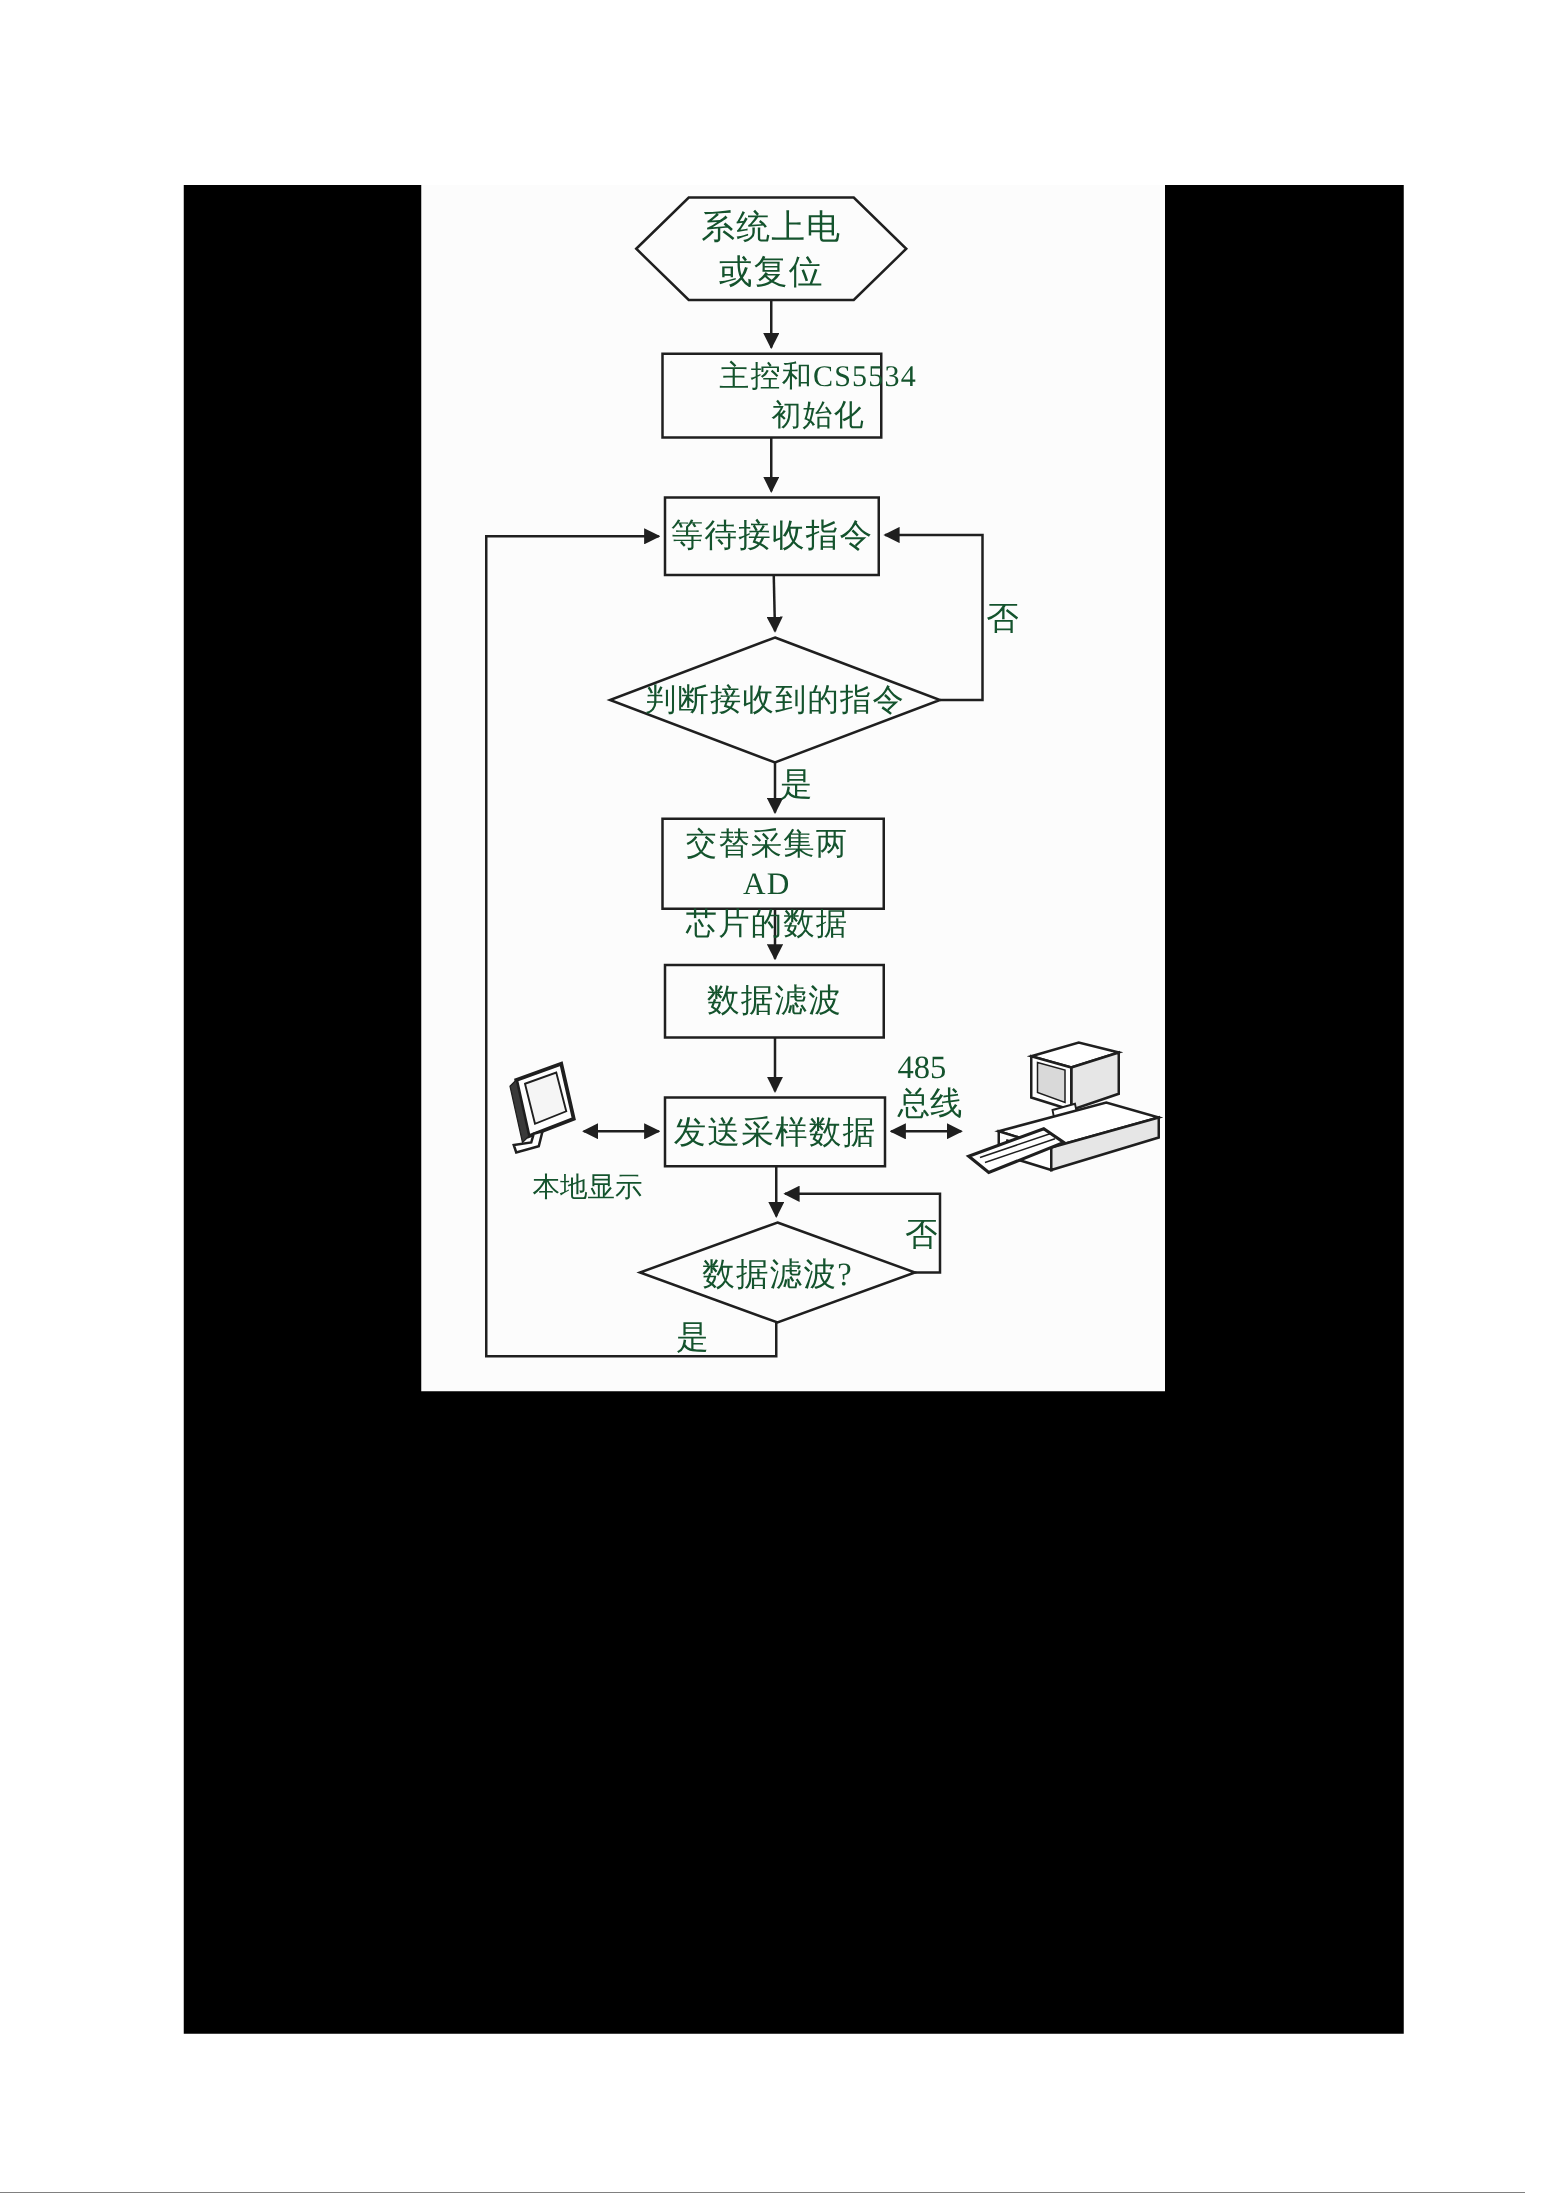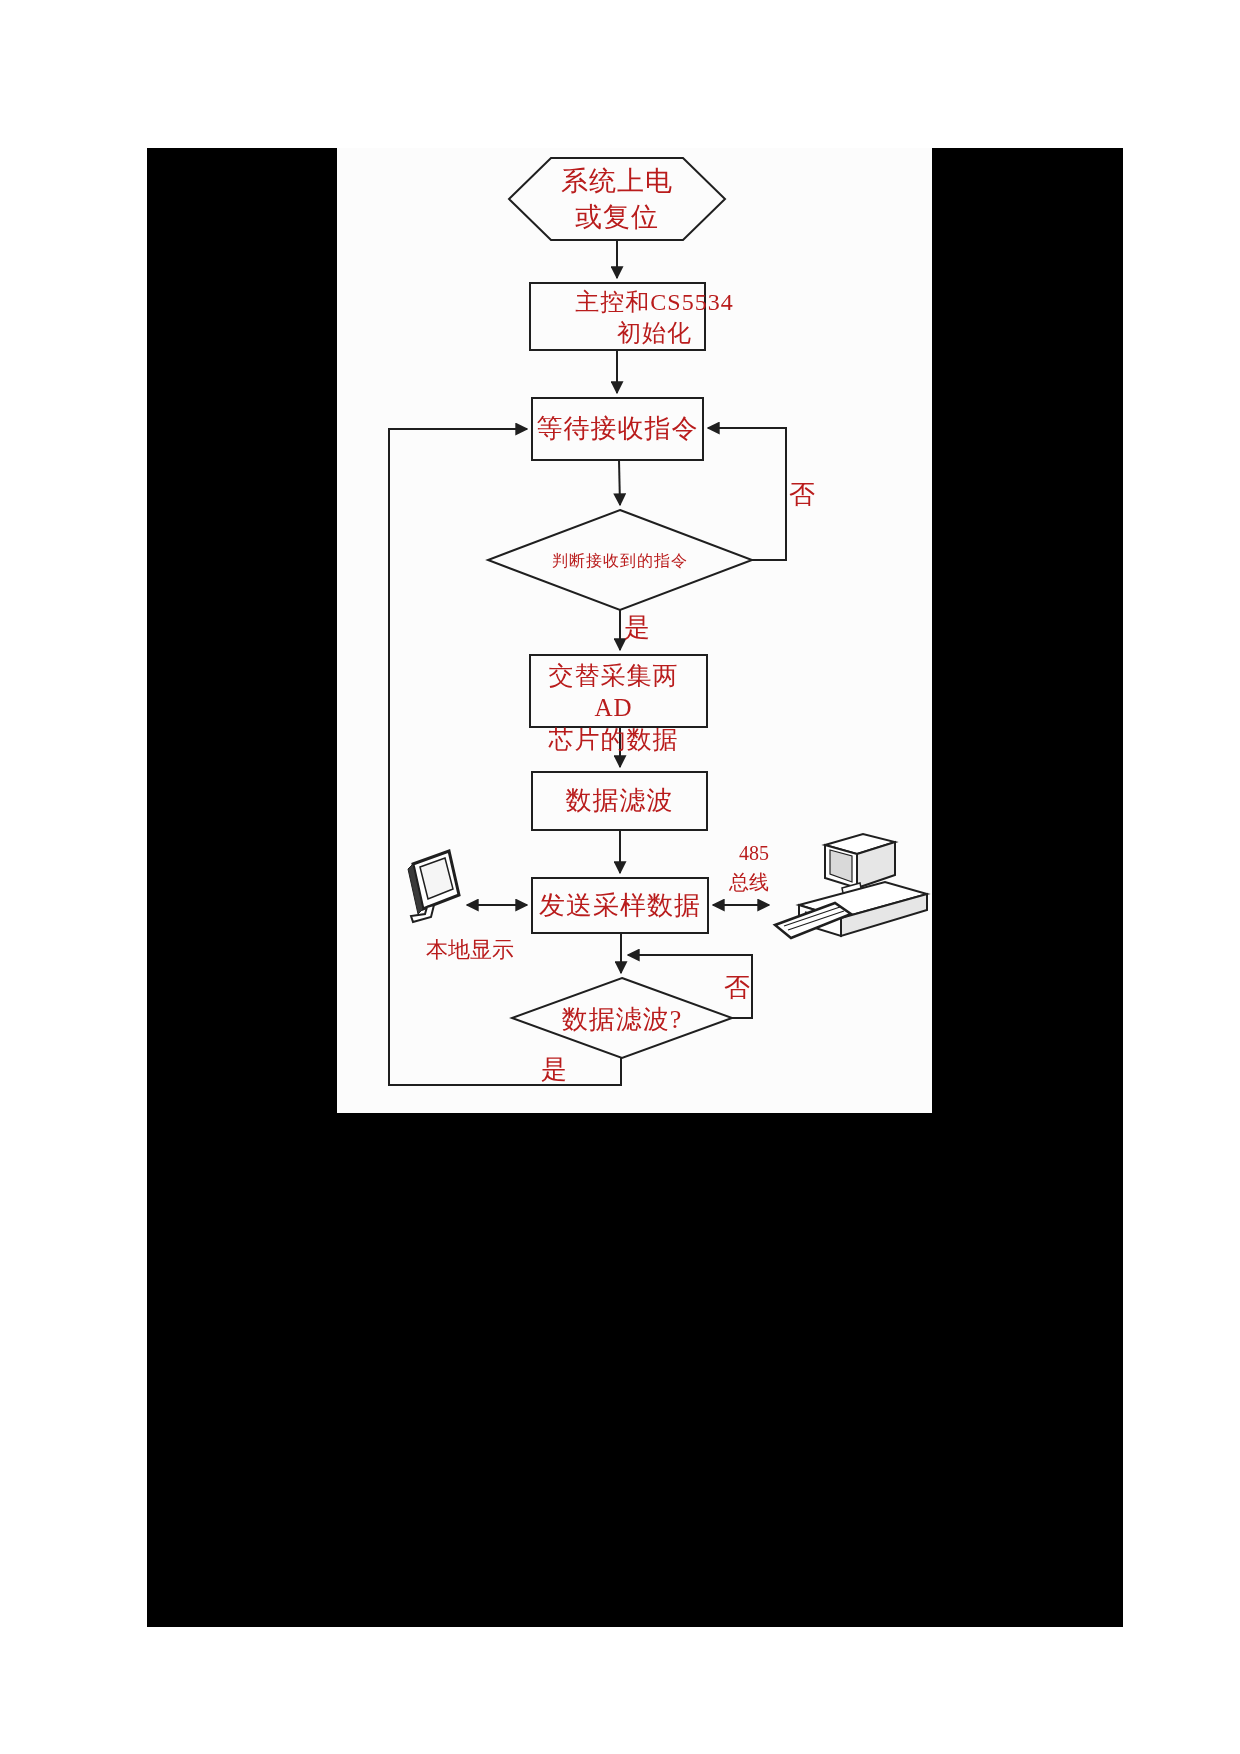--- a/index.html
+++ b/index.html
@@ -4,21 +4,21 @@
 <style>
   html,body{margin:0;padding:0;}
   body{
     width:1240px;height:1754px;background:#ffffff;position:relative;
     font-family:"Liberation Serif","DejaVu Serif",serif;
   }
   .frame{position:absolute;left:147px;top:148px;width:976px;height:1479px;background:#000000;}
   .panel{position:absolute;left:190px;top:0;width:595px;height:965px;background:#fcfcfc;overflow:hidden;}
   .panel svg{position:absolute;left:0;top:0;}
   .lbl{
-    position:absolute;color:#b91c1c;font-size:26px;line-height:32px;
+    position:absolute;color:#14532d;font-size:26px;line-height:32px;
     white-space:pre-line;text-align:center;letter-spacing:1px;
   }
   .lbl.flex{display:flex;align-items:center;justify-content:center;line-height:1.15;}
   .small{letter-spacing:0;}
 </style>
 </head>
 <body>
 
 <div class="frame">
   <div class="panel">
@@ -77,30 +77,30 @@
         <line x1="447" y1="778" x2="503" y2="759" stroke-width="1.2"></line>
         <line x1="451" y1="782" x2="507" y2="763" stroke-width="1.2"></line>
       </g>
     </svg>
 
     <div class="lbl" style="left:172px;top:15px;width:216px;font-size:27px;line-height:36px;">系统上电
 或复位</div>
     <div class="lbl" style="left:193px;top:139px;width:175px;font-size:24px;line-height:31px;margin-left:37px;">主控和CS5534
 初始化</div>
     <div class="lbl flex" style="left:195px;top:250px;width:171px;height:62px;font-size:26px;border-radius:23px;">等待接收指令</div>
-    <div class="lbl" style="left:151px;top:397px;width:264px;font-size:16px;">判断接收到的指令</div>
+    <div class="lbl" style="left:151px;top:397px;width:264px;font-size:25px;">判断接收到的指令</div>
     <div class="lbl" style="left:193px;top:512px;width:167px;font-size:25px;line-height:32px;">交替采集两AD
 芯片的数据</div>
     <div class="lbl flex" style="left:195px;top:730px;width:176px;height:55px;font-size:26px;">发送采样数据</div>
     <div class="lbl flex" style="left:195px;top:624px;width:175px;height:58px;font-size:26px;">数据滤波</div>
     <div class="lbl" style="left:175px;top:856px;width:220px;font-size:26px;">数据滤波?</div>
 
     <div class="lbl" style="left:287px;top:464px;">是</div>
     <div class="lbl" style="left:452px;top:331px;">否</div>
     <div class="lbl" style="left:387px;top:824px;">否</div>
     <div class="lbl" style="left:204px;top:906px;">是</div>
 
     <div class="lbl small" style="left:78px;top:786px;width:110px;font-size:22px;">本地显示</div>
-    <div class="lbl small" style="left:392px;top:691px;font-size:20px;line-height:29px;text-align:right;">485
+    <div class="lbl small" style="left:381px;top:691px;font-size:26px;line-height:29px;text-align:left;">485
 总线</div>
 
   </div>
 </div>
 
 </body></html>

